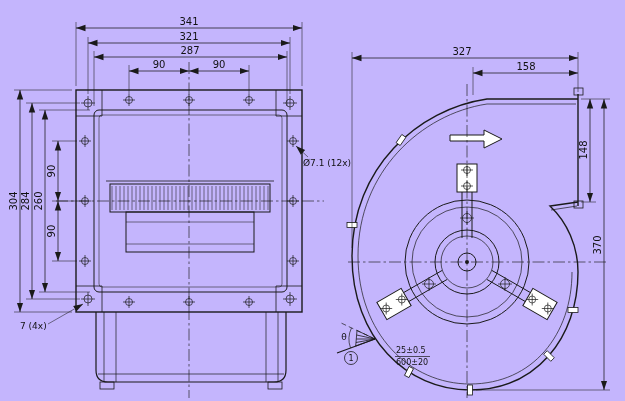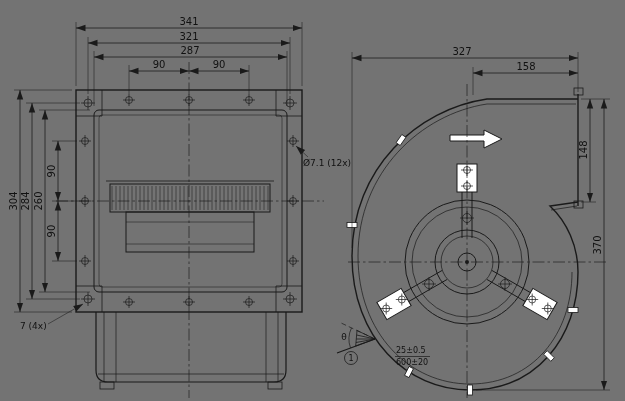--- a/index.html
+++ b/index.html
@@ -1,17 +1,17 @@
 <!DOCTYPE html>
 <html><head>
 <meta charset="utf-8">
 <title>Technical drawing</title>
 <style>
   html,body{margin:0;padding:0;background:#fff;}
-  .stage{position:relative;width:625px;height:401px;background:#737373;overflow:hidden;}
+  .stage{position:relative;width:625px;height:401px;background:#c4b5fd;overflow:hidden;}
   svg{display:block;}
   svg *{stroke:#1a1a1a;fill:none;stroke-linecap:butt;}
   .s14{stroke-width:1.4}
   .s12{stroke-width:1.2}
   .s1{stroke-width:1}
   .s08{stroke-width:0.8}
   .s07{stroke-width:0.7}
   .s06{stroke-width:0.55}
   .dim{stroke-width:0.75}
   .ext{stroke-width:0.55}

